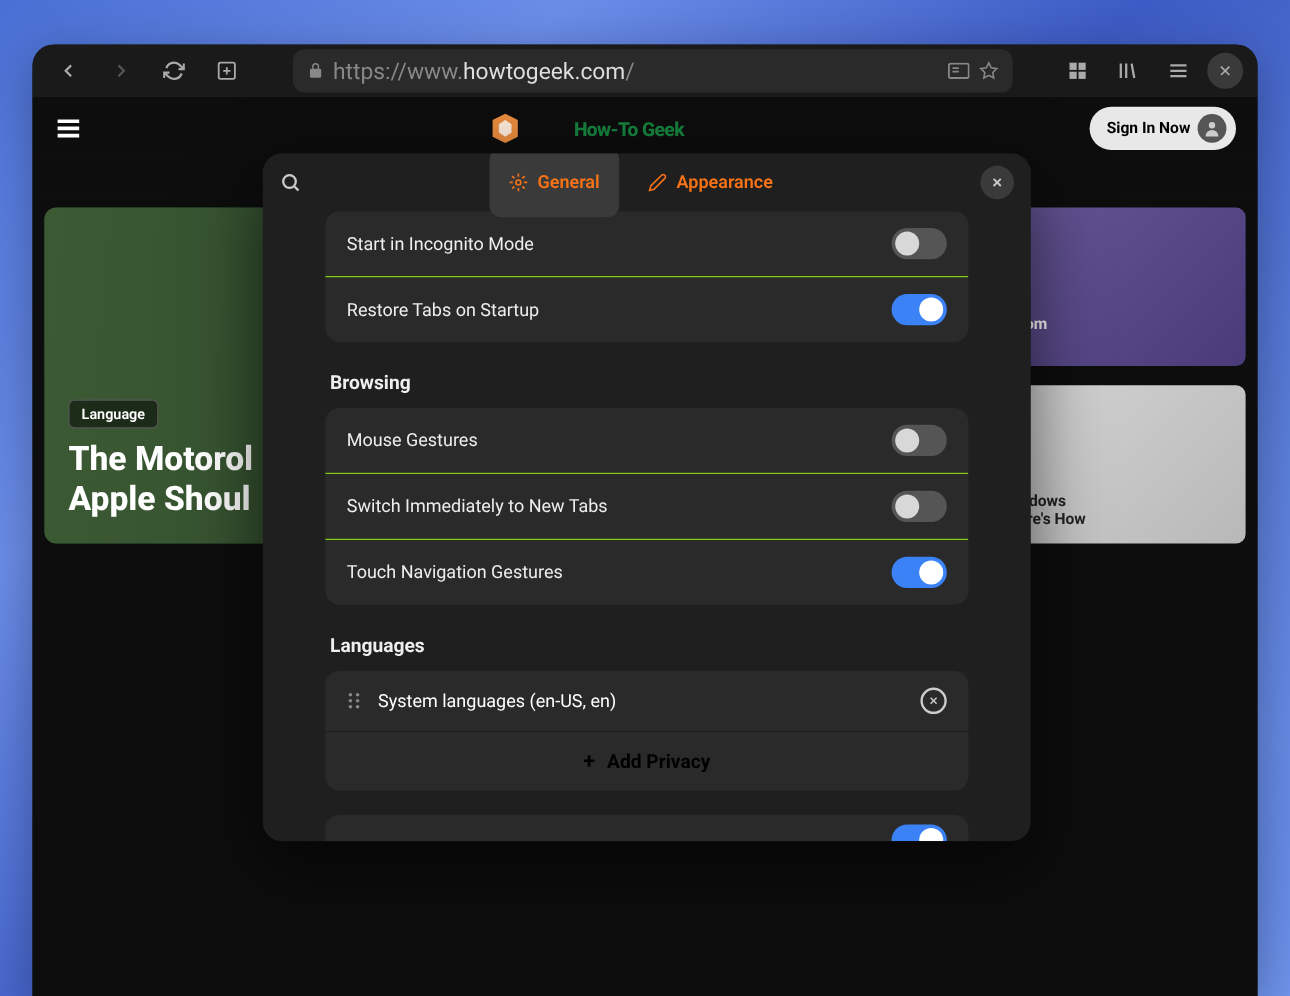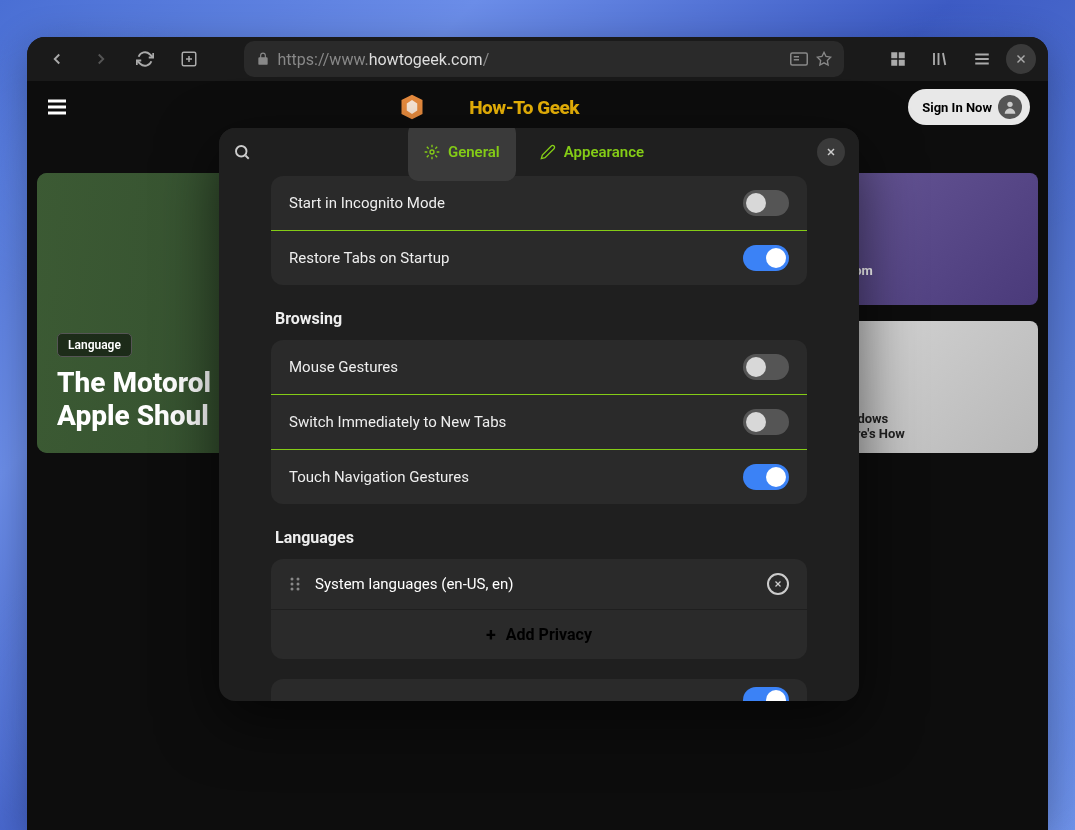--- a/index.html
+++ b/index.html
@@ -9,51 +9,51 @@
   radial-gradient(ellipse 180px 120px at 90% 15%, rgba(80,120,220,0.5), transparent),
   radial-gradient(ellipse 220px 160px at 15% 85%, rgba(90,130,230,0.5), transparent),
   radial-gradient(ellipse 190px 140px at 88% 88%, rgba(70,110,210,0.5), transparent);
 }
 .browser-window { position: absolute; top: 37px; left: 27px; right: 27px; bottom: 0; background: #1a1a1a; border-radius: 18px 18px 0 0; overflow: hidden; box-shadow: 0 10px 40px rgba(0,0,0,0.3); }
 .browser-toolbar { height: 44px; background: #1a1a1a; display: flex; align-items: center; padding: 0 12px; gap: 8px; }
 .tb-btn { width: 36px; height: 36px; display: flex; align-items: center; justify-content: center; border-radius: 6px; color: #aaa; cursor: pointer; }
 .tb-btn.disabled { color: #555; }
 .addr-bar { flex: 1; height: 36px; background: #2a2a2a; border-radius: 10px; display: flex; align-items: center; padding: 0 12px; gap: 8px; max-width: 600px; margin: 0 auto; }
 .addr-lock { color: #888; }
-.addr-text { flex: 1; color: #888; font-size: 16px; }
+.addr-text { flex: 1; color: #888; font-size: 19px; }
 .addr-text .highlight { color: #ddd; }
 .tb-right { display: flex; gap: 6px; align-items: center; }
 .tb-close { background: #3a3a3a; border-radius: 50%; width: 30px; height: 30px; }
 
 .site-header { height: 52px; background: #0d0d0d; display: flex; align-items: center; padding: 0 18px; justify-content: space-between; }
 .hamburger { color: #fff; font-size: 22px; }
 .logo { display: flex; align-items: center; gap: 10px; }
 .logo-icon { width: 28px; height: 28px; }
-.logo-text { color: #eab308; font-weight: 800; font-size: 19px; letter-spacing: -0.5px; margin-left: 33px; }
+.logo-text { color: #15803d; font-weight: 800; font-size: 16px; letter-spacing: -0.5px; margin-left: 33px; }
 .signin-btn { background: #e8e8e8; color: #000; font-weight: 700; font-size: 13px; padding: 6px 8px 6px 14px; border-radius: 18px; display: flex; align-items: center; gap: 6px; }
 .avatar-circle { width: 24px; height: 24px; background: #555; border-radius: 50%; display: flex; align-items: center; justify-content: center; }
 
 .site-secondary { height: 30px; background: #0d0d0d; }
 
 .site-content { position: relative; background: #0d0d0d; height: calc(100% - 126px); padding: 10px 10px 0 10px; }
 .content-grid { display: grid; grid-template-columns: 1fr 250px; gap: 20px; height: 100%; }
 .hero-card { position: relative; background: linear-gradient(135deg, #3a5a3a, #2a4a2a); border-radius: 10px; height: 280px; padding: 20px; display: flex; flex-direction: column; justify-content: flex-end; overflow: hidden; }
 .hero-img-bg { position: absolute; inset: 0; background: linear-gradient(90deg, rgba(60,90,50,0.8), rgba(40,60,40,0.9)); }
 .hero-tag { position: absolute; top: 160px; left: 20px; background: rgba(0,0,0,0.5); color: #fff; font-size: 12px; font-weight: 600; padding: 4px 10px; border-radius: 5px; border: 1px solid #555; }
 .hero-title { position: relative; color: #fff; font-size: 28px; font-weight: 800; line-height: 1.2; }
 .side-cards { display: flex; flex-direction: column; gap: 16px; }
 .side-card { background: linear-gradient(135deg, #6a5a9a, #4a3a7a); border-radius: 8px; height: 132px; padding: 12px; display: flex; flex-direction: column; justify-content: flex-end; color: #fff; font-size: 13px; font-weight: 700; }
 .side-card.card2 { background: linear-gradient(135deg, #d8d8d8, #b8b8b8); color: #222; }
 
 
 .settings-modal { position: absolute; top: 128px; left: 219px; width: 640px; background: #1f1f1f; border-radius: 16px; box-shadow: 0 20px 60px rgba(0,0,0,0.6); overflow: hidden; z-index: 100; }
 .modal-header { height: 48px; background: #1f1f1f; display: flex; align-items: center; padding: 0 14px; gap: 12px; }
 .modal-search { color: #ccc; }
 .modal-tabs { display: flex; gap: 8px; margin: 0 auto; }
-.modal-tab { display: flex; align-items: center; gap: 8px; padding: 20px 16px; border-radius: 10px; color: #84cc16; font-size: 15px; font-weight: 600; cursor: pointer; }
+.modal-tab { display: flex; align-items: center; gap: 8px; padding: 20px 16px; border-radius: 10px; color: #f97316; font-size: 15px; font-weight: 600; cursor: pointer; }
 .modal-tab.active { background: #3a3a3a; }
 .modal-close { width: 28px; height: 28px; background: #3a3a3a; border-radius: 50%; display: flex; align-items: center; justify-content: center; color: #ccc; cursor: pointer; font-size: 14px; }
 .modal-body { padding: 0 52px 0 52px; max-height: 540px; overflow: hidden; }
 .setting-group { background: #2a2a2a; border-radius: 12px; overflow: hidden; margin-bottom: 4px; }
 .setting-row { display: flex; align-items: center; justify-content: space-between; padding: 14px 18px; border-bottom: 1px solid #84cc16; }
 .setting-row:last-child { border-bottom: none; }
 .setting-label { color: #eee; font-size: 15px; }
 .toggle { width: 46px; height: 26px; background: #555; border-radius: 13px; position: relative; cursor: pointer; }
 .toggle.on { background: #3b82f6; }
 .toggle-knob { position: absolute; width: 20px; height: 20px; background: #d8d8d8; border-radius: 50%; top: 3px; left: 3px; transition: left 0.2s; }

